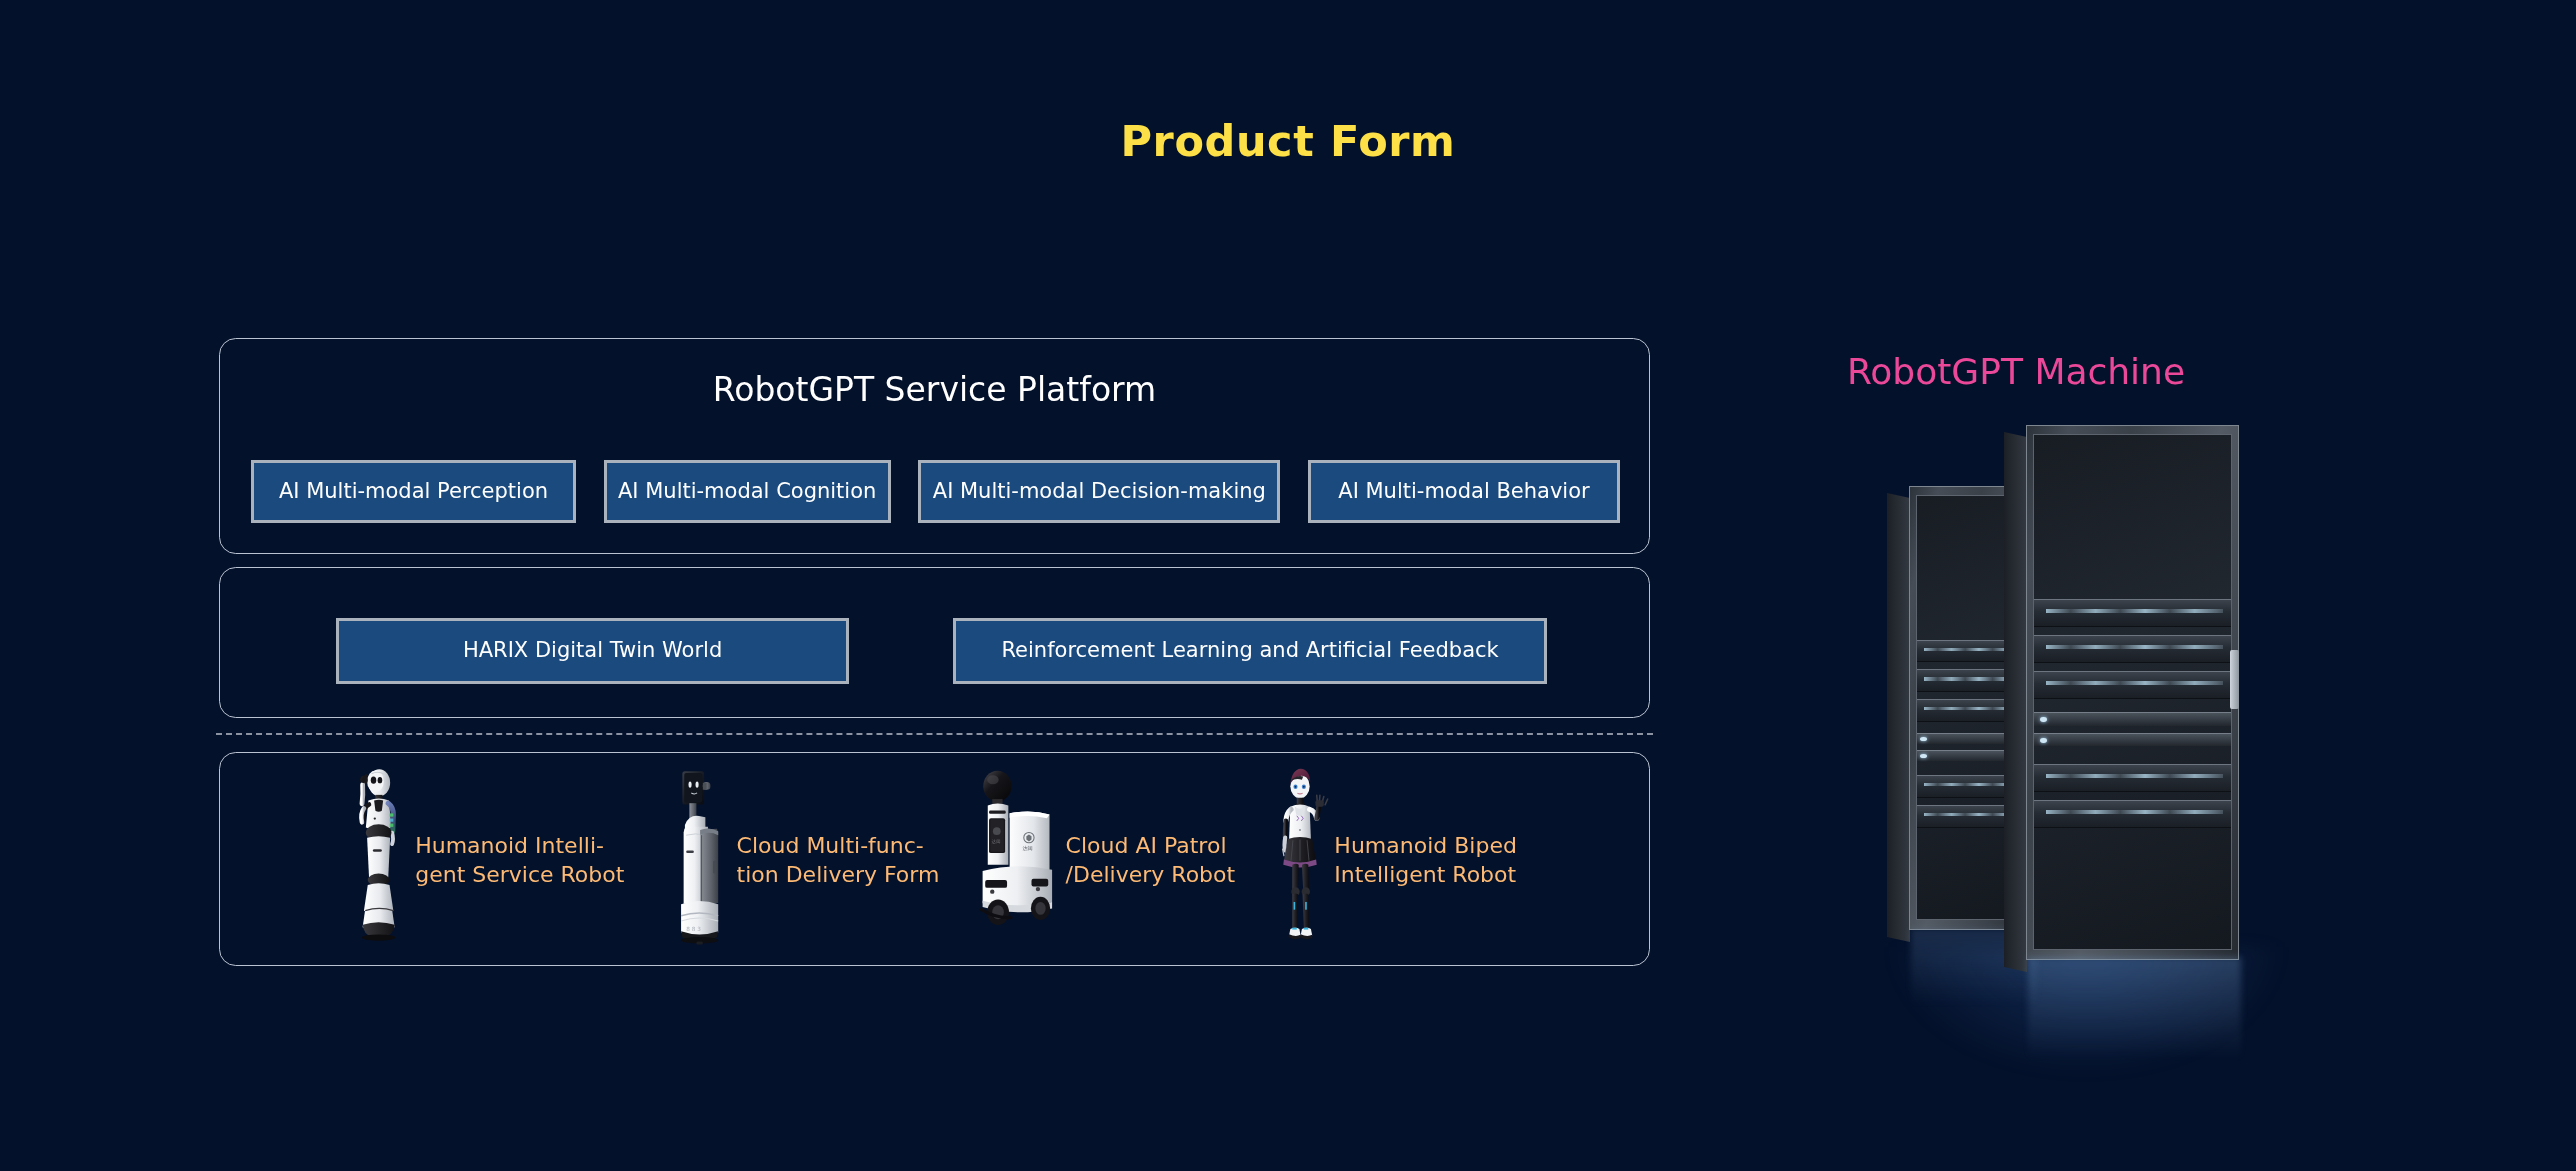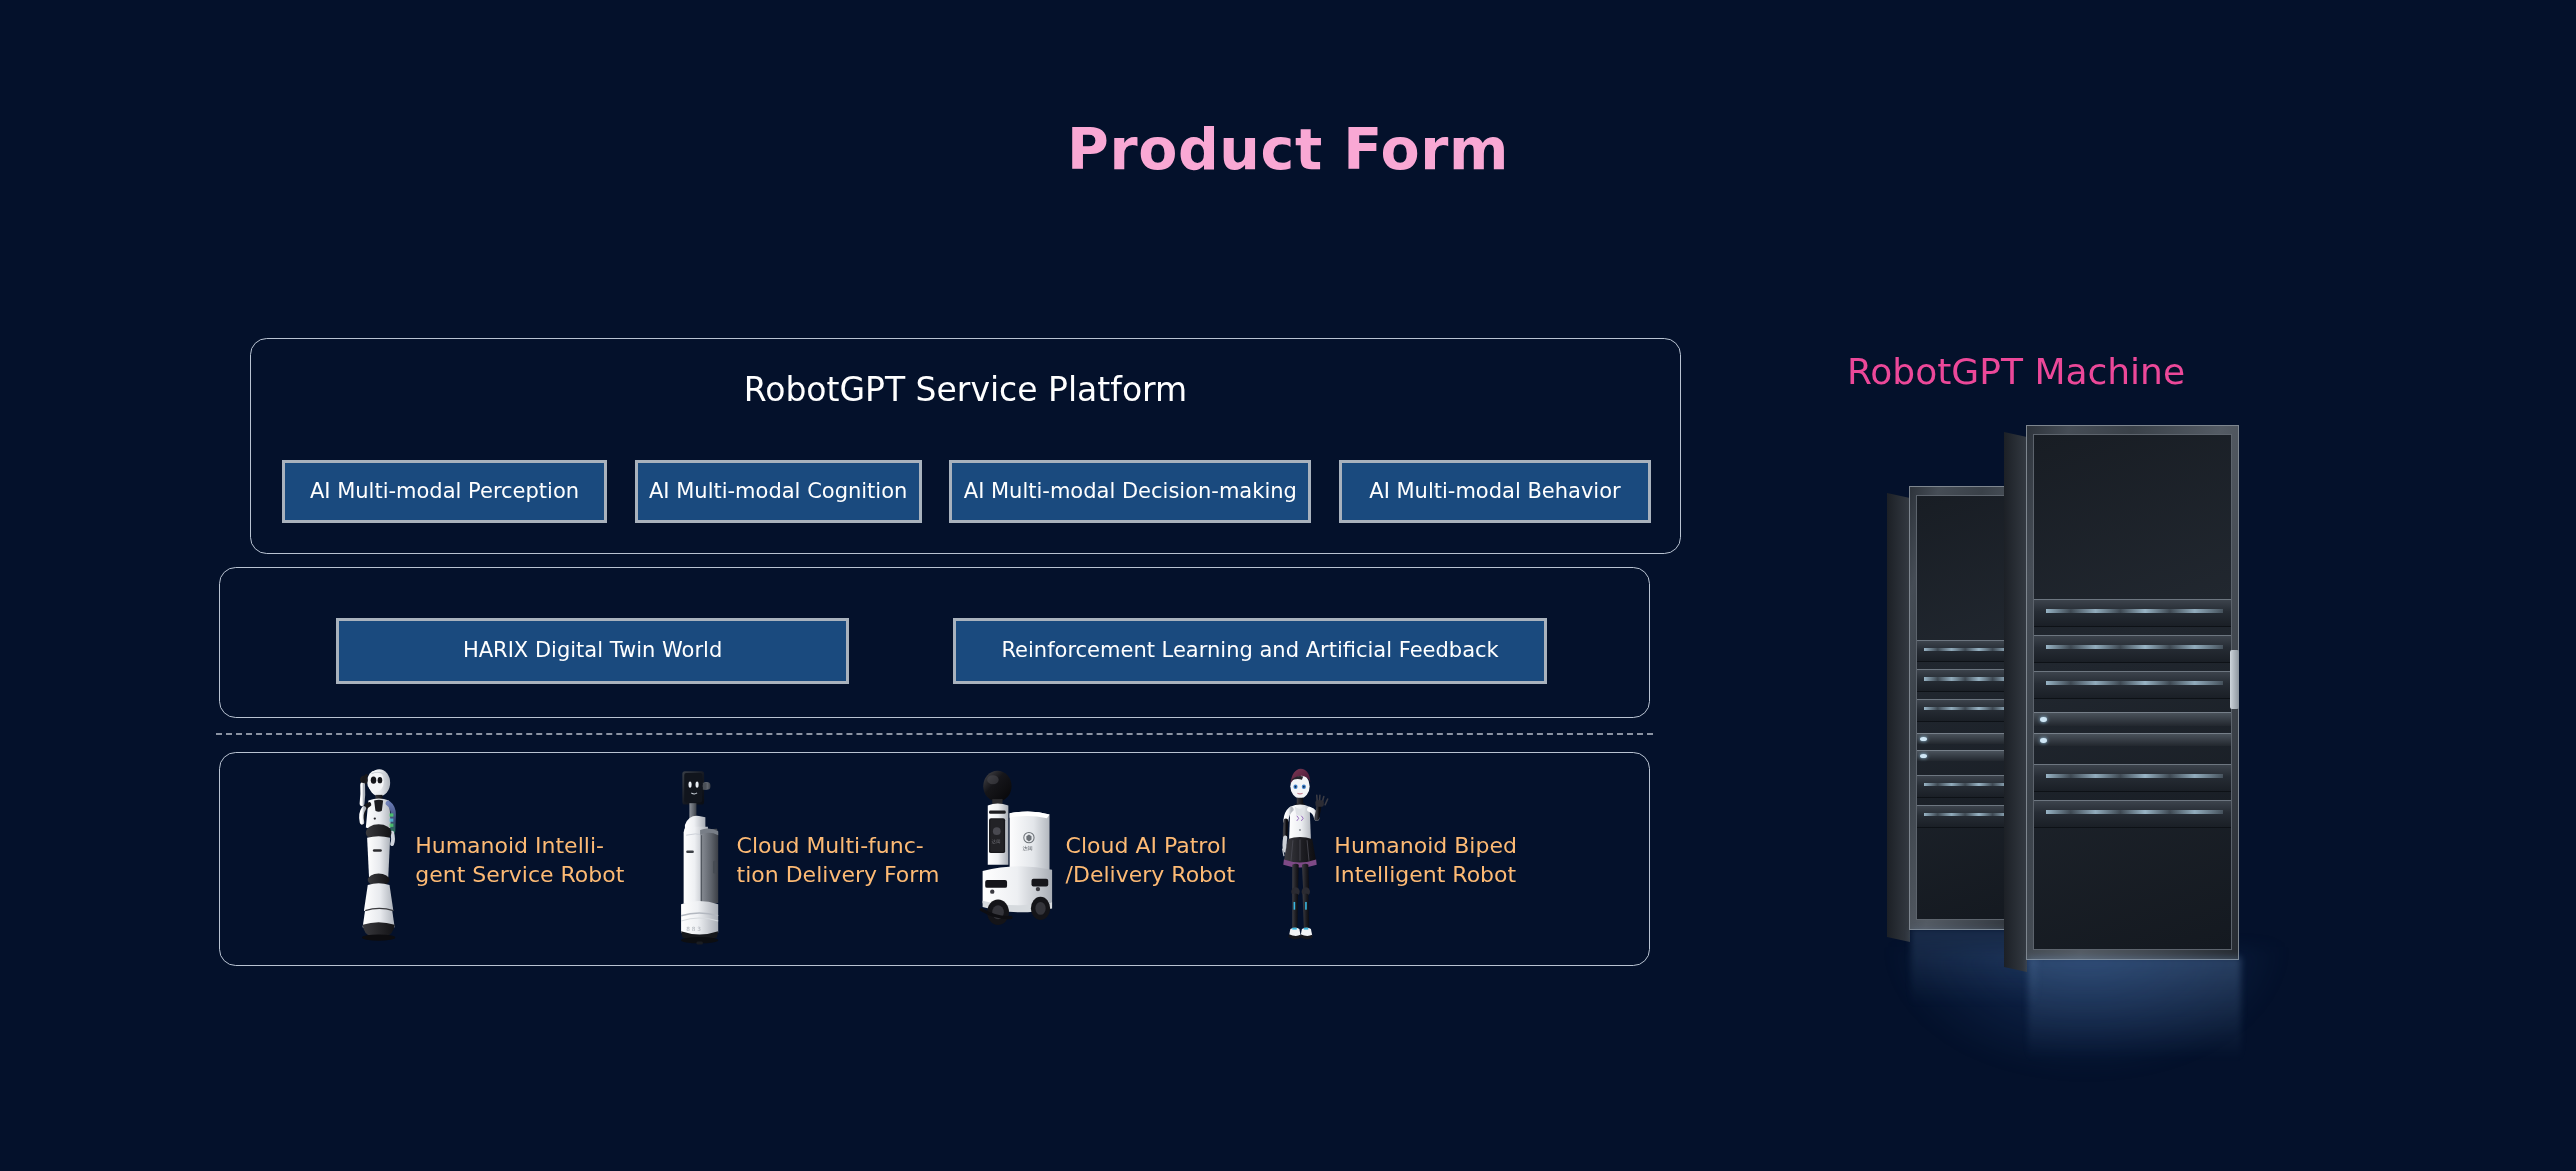--- a/index.html
+++ b/index.html
@@ -7,32 +7,32 @@
     width:2576px; height:1171px;
     background:#04112b;
     font-family:"DejaVu Sans", sans-serif;
     overflow:hidden;
   }
   .stage { position:relative; width:2576px; height:1171px; background:#04112b; }
 
   
   .page-title{
     position:absolute; top:116px; left:0; width:2576px;
-    text-align:center; color:#f9a8d4;
-    font-size:57px; font-weight:700; letter-spacing:0.6px;
+    text-align:center; color:#fde047;
+    font-size:43px; font-weight:700; letter-spacing:0.6px;
     font-family:"DejaVu Sans", sans-serif;
   }
 
   
   .panel{
     position:absolute; left:219px; width:1431px;
     border:1.3px solid #b9c3d2; border-radius:16.7px;
     background:transparent;
   }
-  #panel-platform{ top:338px; height:216px;margin-left:31px; }
+  #panel-platform{ top:338px; height:216px; }
   #panel-harix   { top:567px; height:151px; }
   #panel-robots  { top:752px; height:214px; }
 
   .panel-title{
     position:absolute; top:31px; left:0; width:100%;
     text-align:center; color:#ffffff;
     font-size:33px; font-weight:400;
   }
 
   

